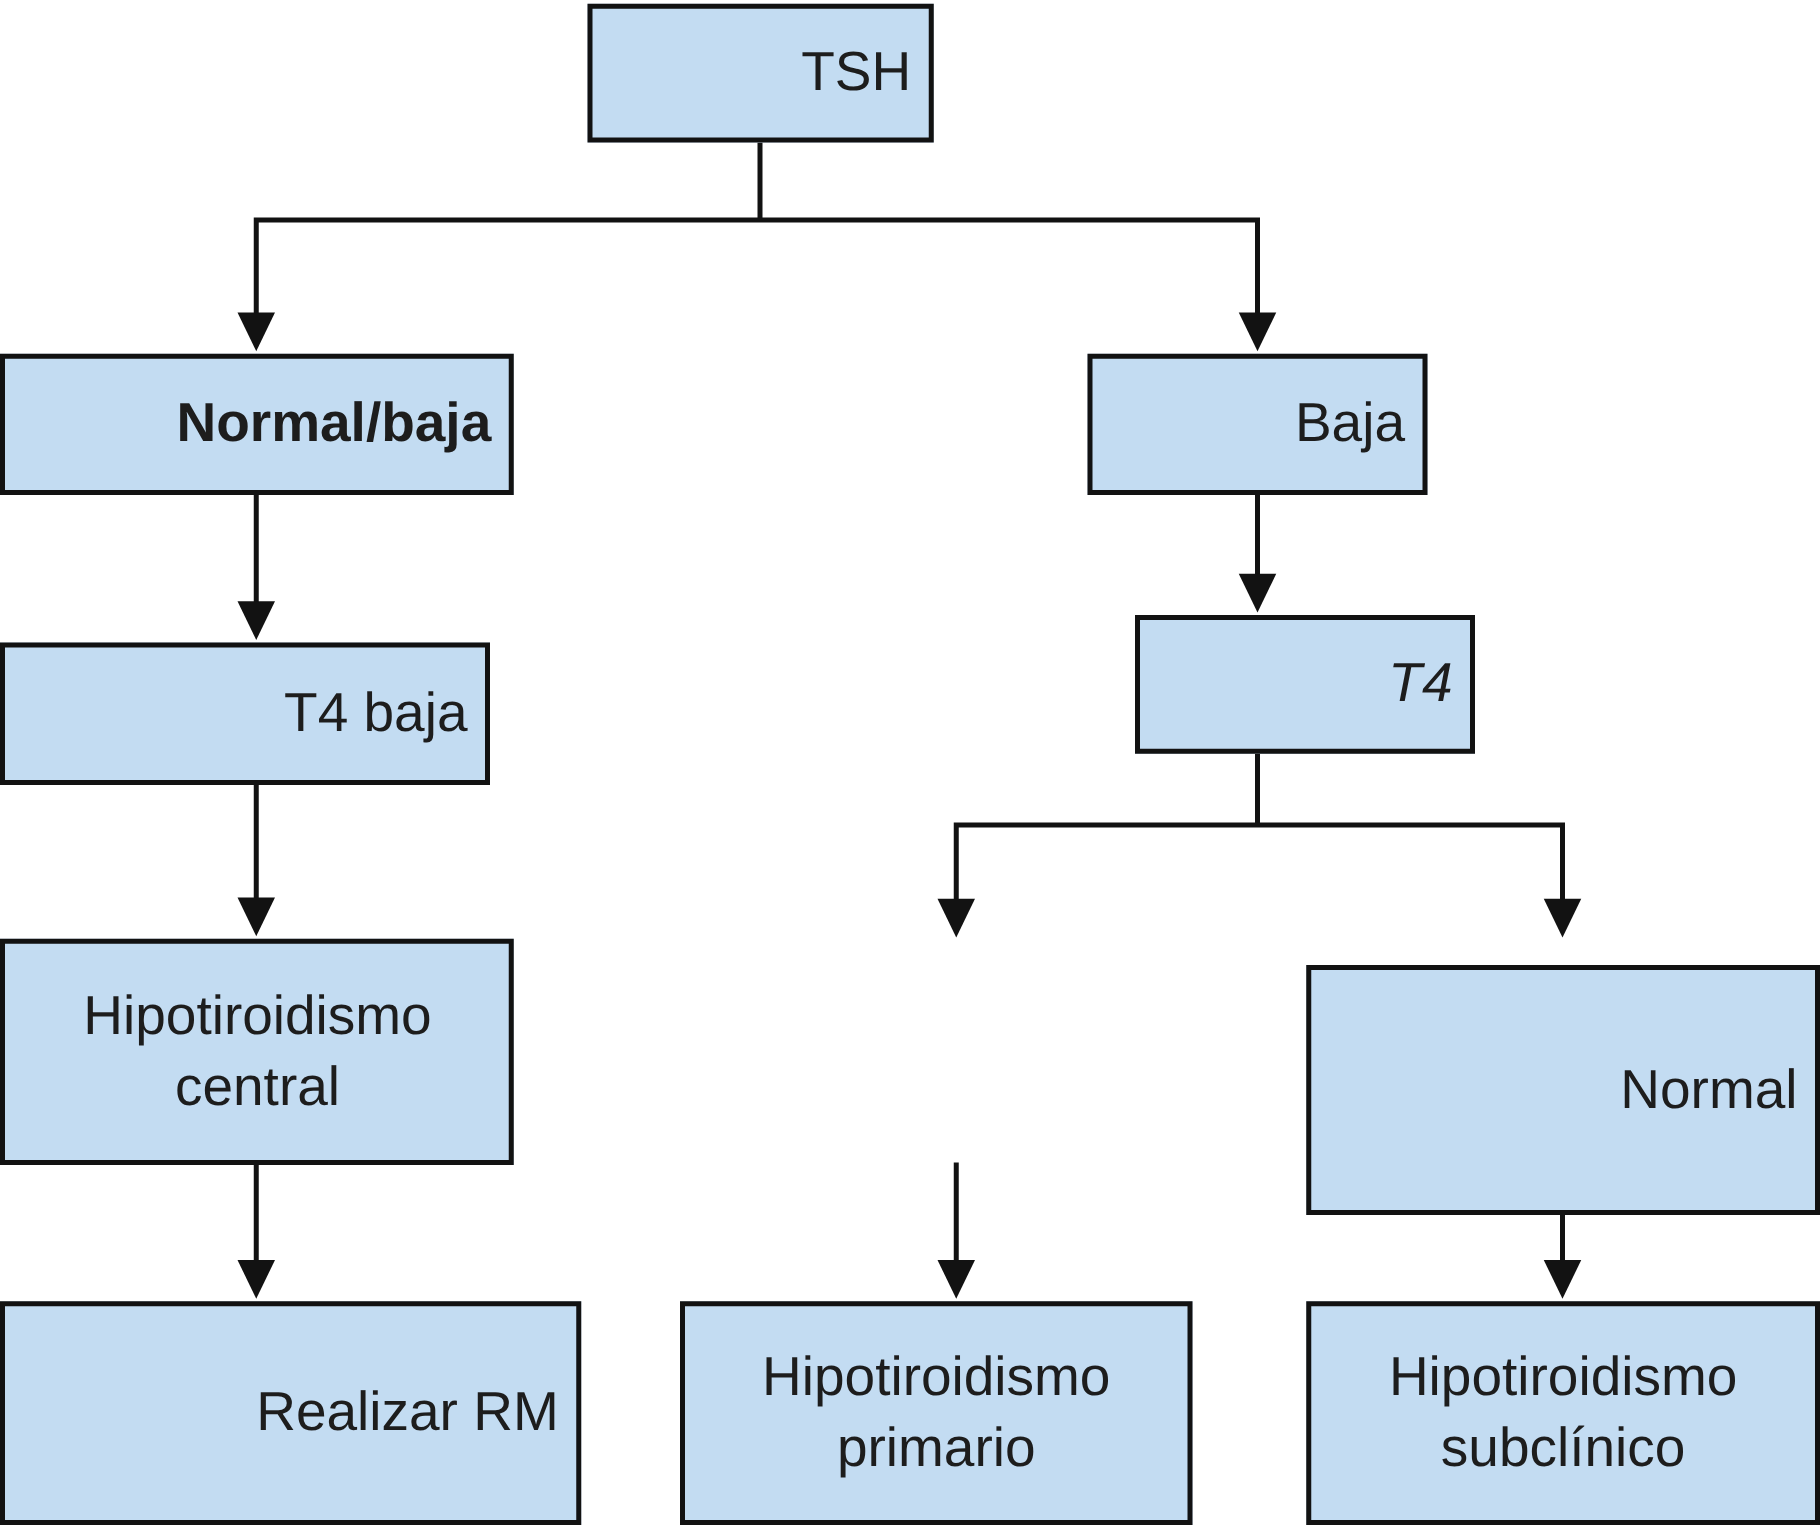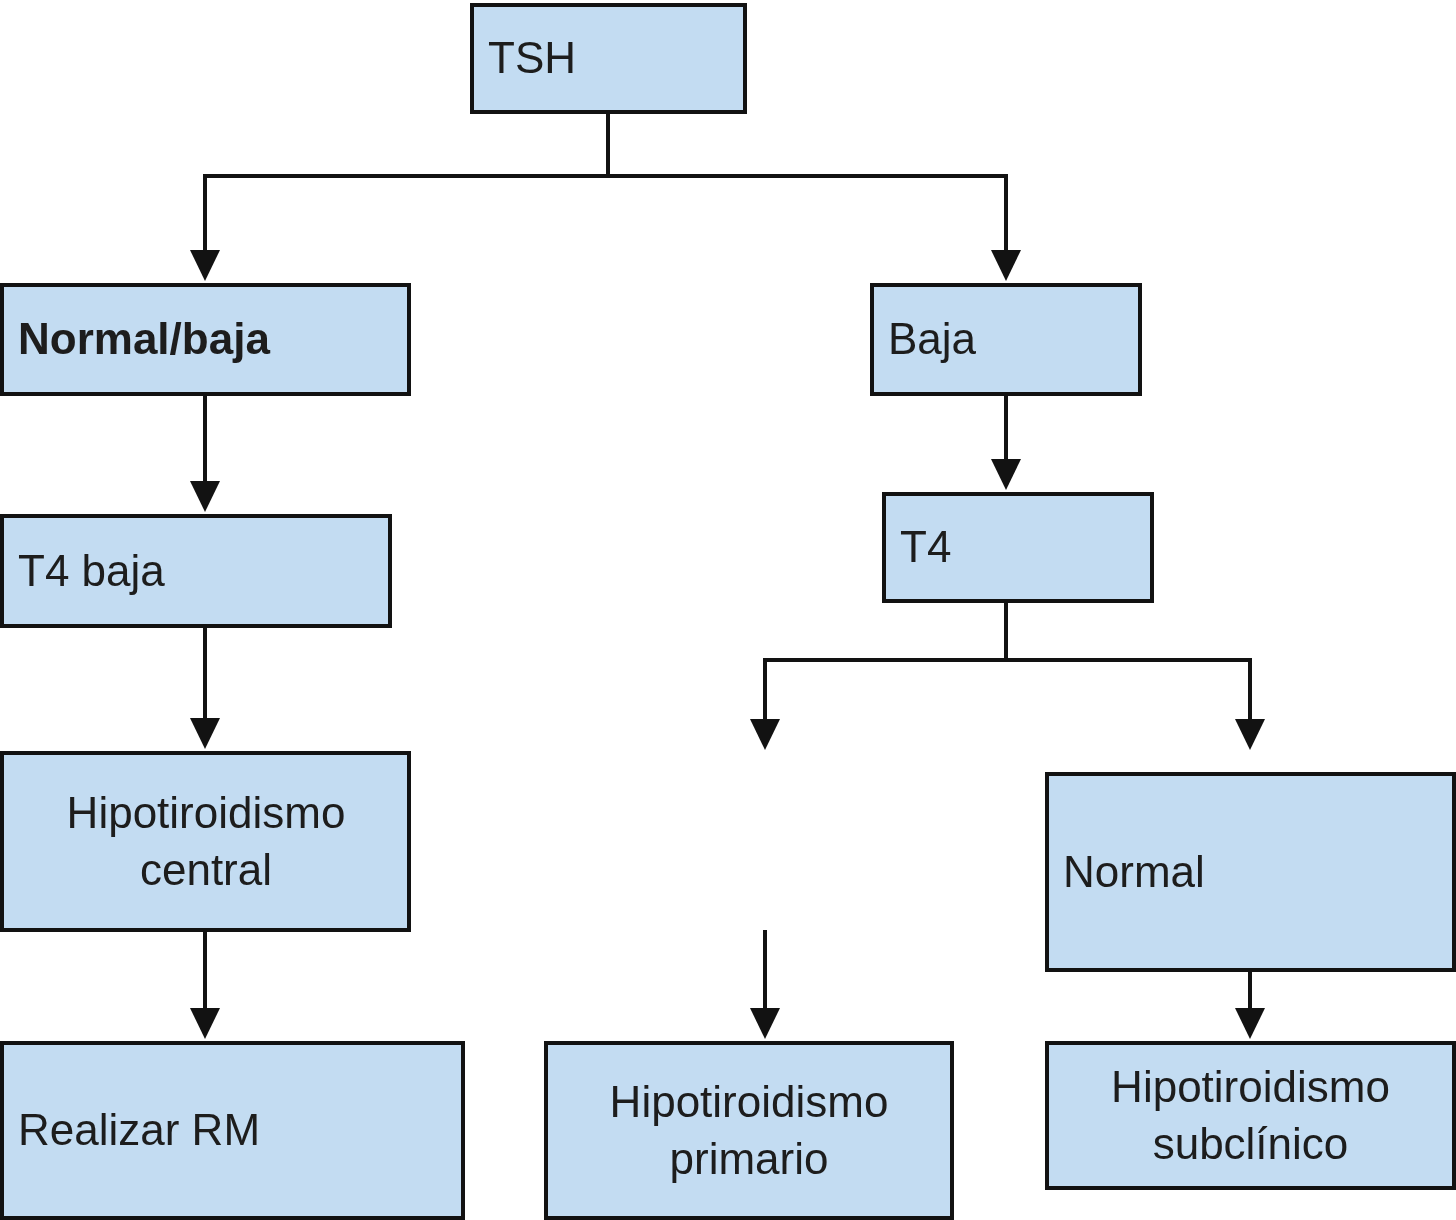--- a/index.html
+++ b/index.html
@@ -32,39 +32,39 @@
     fill: var(--line, #121212);
     stroke: none;
   }
   .node {
     position: absolute;
     box-sizing: border-box;
     background: var(--node-fill, #c3dcf2);
     border: 4px solid var(--node-border, #121212);
     display: flex;
     align-items: center;
-    justify-content: flex-start;
+    justify-content: flex-end;
     text-align: center;
     color: var(--text, #1d1d1d);
     font-size: 44px;
     line-height: 1.28;
     padding: 0 14px;
   }
   
   .n-tsh            { left: 470px;  top: 3px;    width: 277px; height: 111px; }
   .n-normal-baja    { left: 0px;    top: 283px;  width: 411px; height: 113px; font-weight: bold; }
   .n-t4-baja        { left: 0px;    top: 514px;  width: 392px; height: 114px; }
   .n-hipo-central   { left: 0px;    top: 751px;  width: 411px; height: 181px; padding-left: 15px; }
   .n-realizar-rm    { left: 0px;    top: 1041px; width: 465px; height: 179px; }
   .n-alta           { left: 870px;  top: 283px;  width: 272px; height: 113px; }
-  .n-t4             { left: 882px;  top: 492px;  width: 272px; height: 111px; }
+  .n-t4             { left: 908px;  top: 492px;  width: 272px; height: 111px; font-style: italic; }
   .n-baja           { left: 560px;  top: 752px;  width: 410px; height: 178px; }
   .n-normal         { left: 1045px; top: 772px;  width: 411px; height: 200px; }
   .n-hipo-primario  { left: 544px;  top: 1041px; width: 410px; height: 179px; }
-  .n-hipo-subclinico{ left: 1045px; top: 1041px; width: 411px; height: 149px; }
+  .n-hipo-subclinico{ left: 1045px; top: 1041px; width: 411px; height: 179px; }
 </style>
 </head>
 <body>
 
 <div class="canvas">
 
   <svg class="edges" viewBox="0 0 1456 1220" xmlns="http://www.w3.org/2000/svg" aria-hidden="true">
 
     <path d="M608,114 L608,176 M203,176 L1008,176 M205,176 L205,252 M1006,176 L1006,252"></path>
     <polygon points="205,281 190,250 220,250"></polygon>

